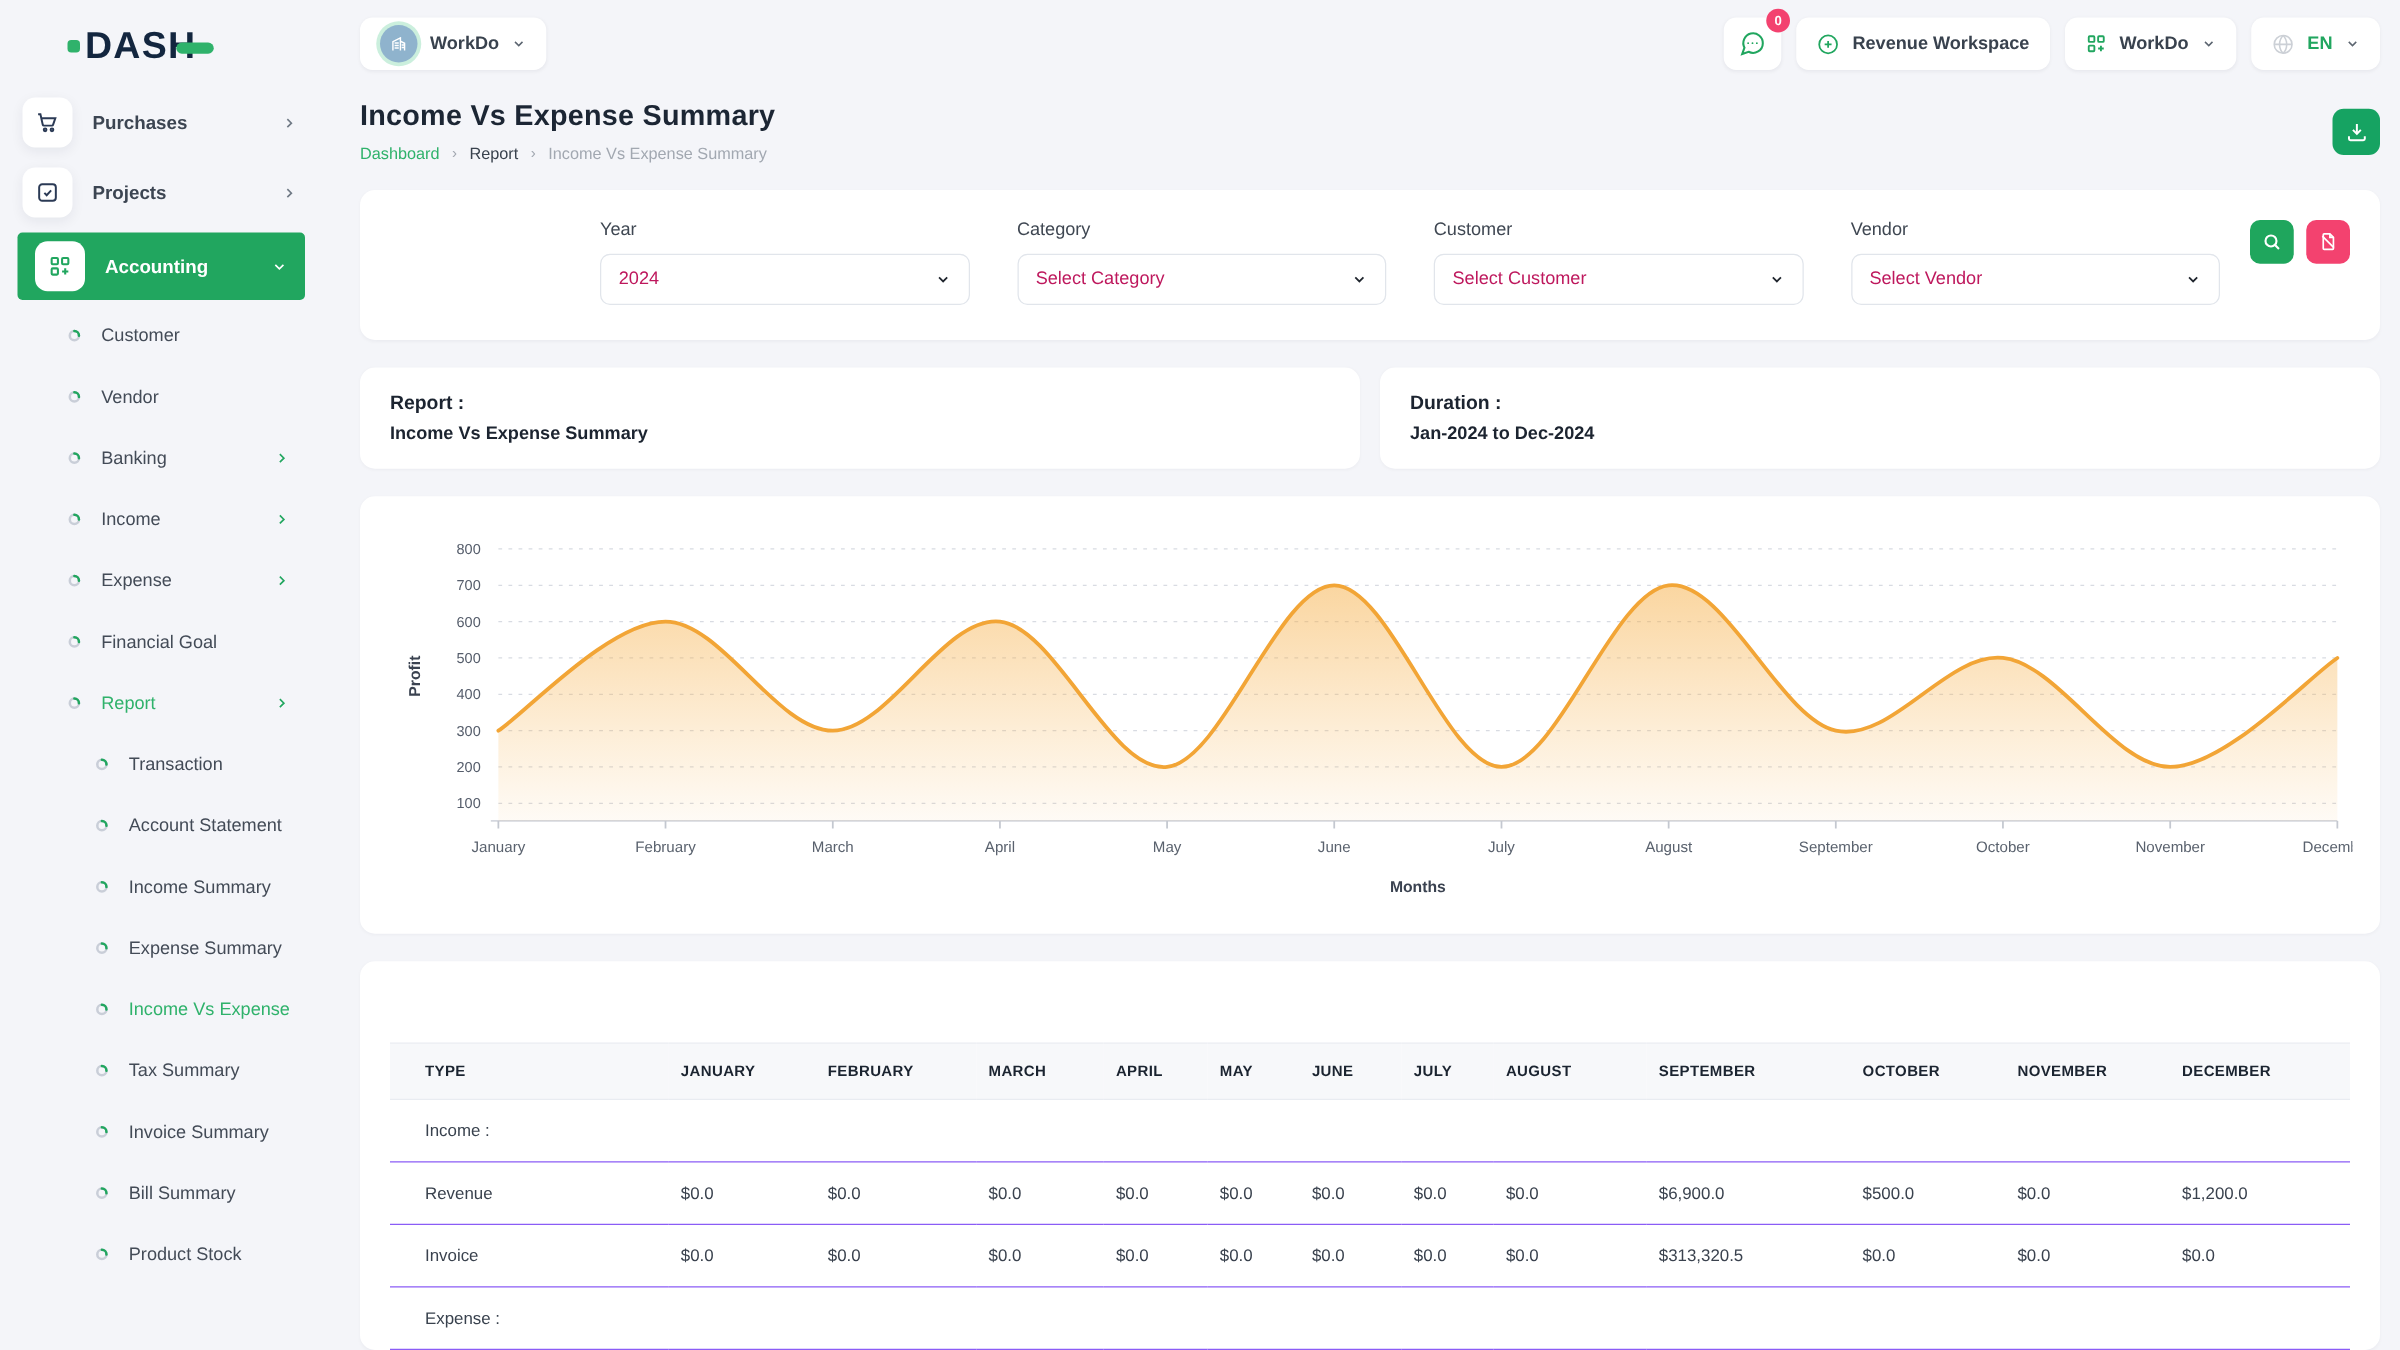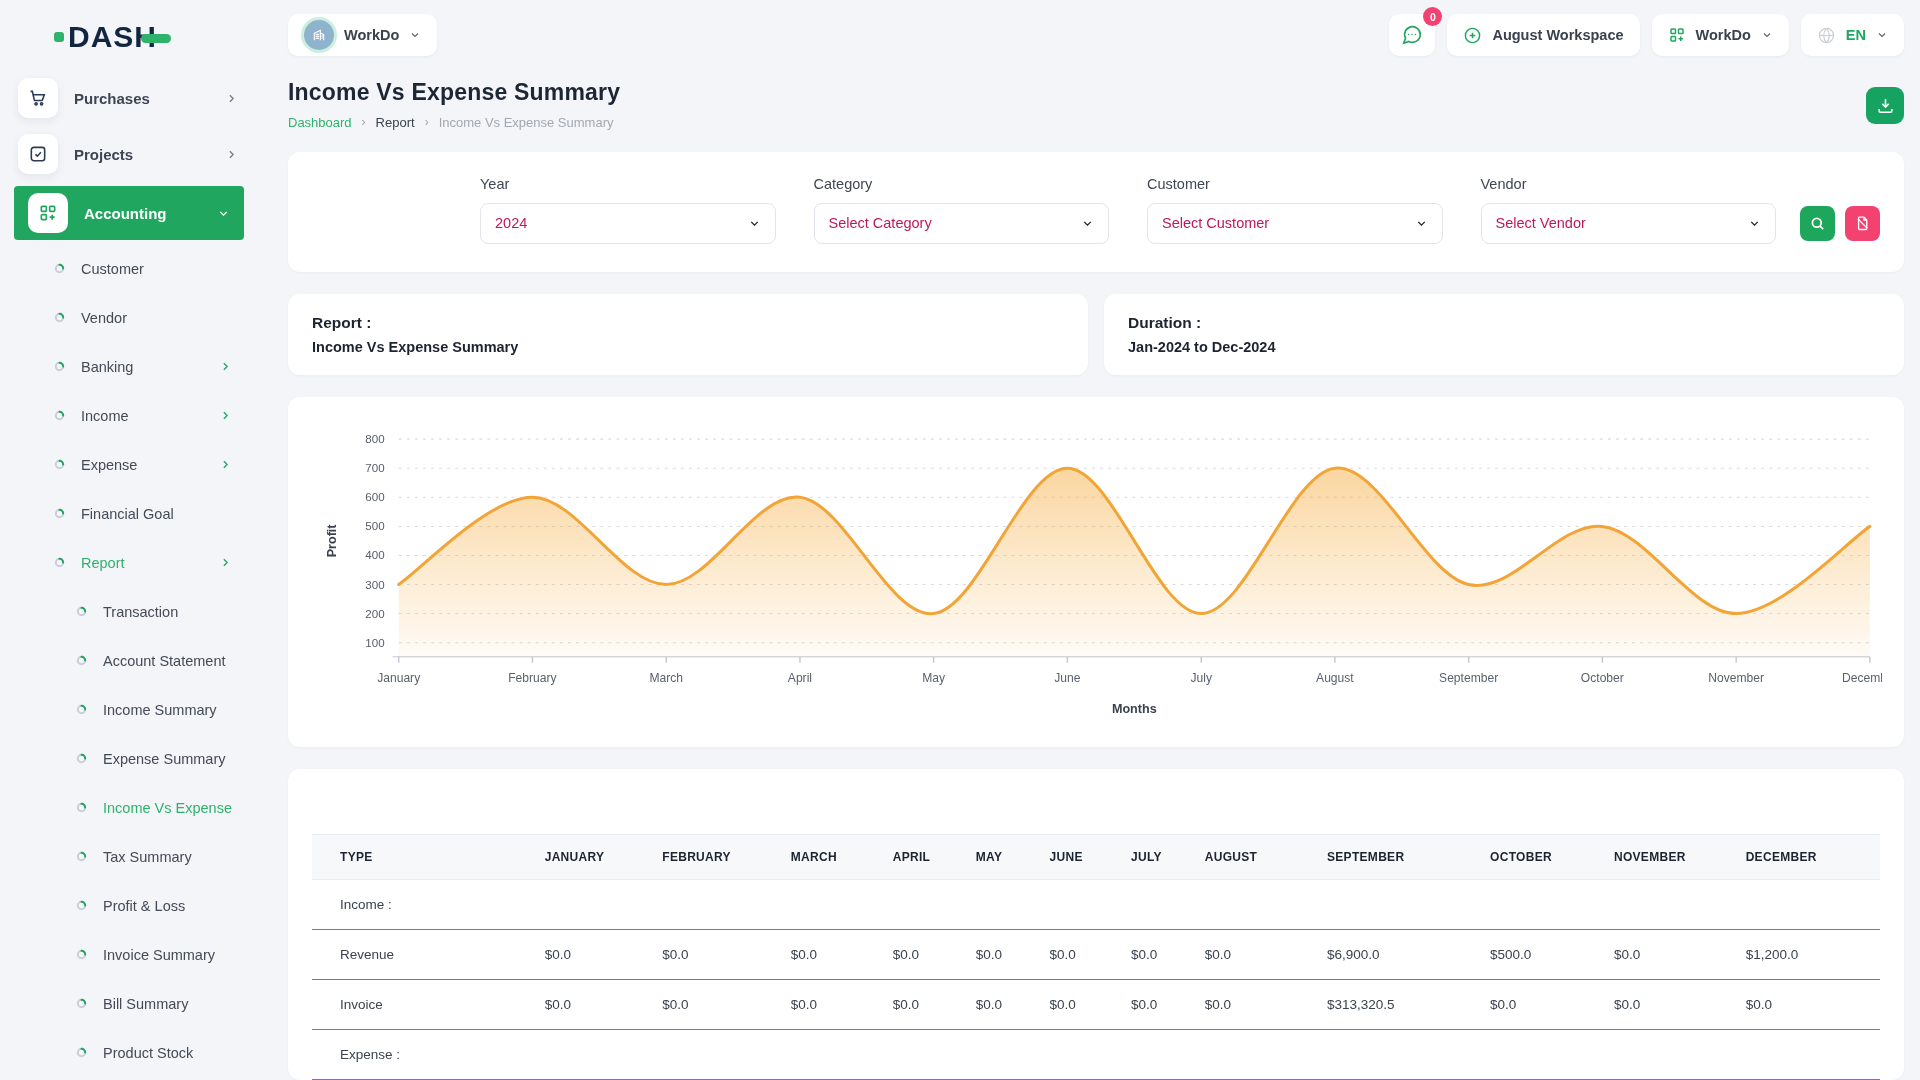--- a/index.html
+++ b/index.html
@@ -55,21 +55,21 @@
   .breadcrumb { display:flex; align-items:center; gap:10px; margin-top:9px; font-size:13px; }
   .bc-link { color:#2fb26b; cursor:pointer; }
   .bc-mid { color:#39424e; cursor:pointer; }
   .bc-cur { color:#a2a8b1; }
   .bc-sep { color:#a2a8b1; font-size:12px; }
   .dl-btn { margin-left:auto; width:38px; height:37px; border-radius:9px; background:#16a362; border:none;
             display:flex; align-items:center; justify-content:center; cursor:pointer; margin-top:8px; }
   .dl-btn svg { width:19px; height:19px; }
 
   .card { background:#fff; border-radius:12px; box-shadow:0 1px 3px rgba(16,24,40,.04); }
-  .filter-card { margin-top:22px; padding:24px 24px 28px 192px; display:flex; align-items:flex-end; gap:38px; }
+  .filter-card { margin-top:22px; padding:24px 24px 28px 192px; display:flex; gap:38px; }
   .field { width:302px; }
   .field .f-lbl { font-size:14.5px; color:#3f4752; margin-bottom:11px; }
   .select { height:41px; border:1px solid #e1e5eb; border-radius:8px; display:flex; align-items:center;
             padding:0 14px; font-size:14.5px; color:#be185d; cursor:pointer; background:#fff; }
   .select .sp { flex:1; }
   .select .chev { color:#20262e; display:flex; }
   .fbtns { display:flex; gap:10px; margin-left:-14px; padding-bottom:3px; }
   .sq-btn { width:35px; height:35px; border:none; border-radius:8px; display:flex; align-items:center;
             justify-content:center; cursor:pointer; }
   .sq-btn svg { width:17px; height:17px; }
@@ -305,30 +305,20 @@
           <span class="lbl">Tax Summary</span>
           <span class="sp"></span>
         </div>
         <div class="sub-item lvl2">
           <span class="bullet">
             <svg width="11" height="11" viewBox="0 0 12 12">
               <circle cx="6" cy="6" r="4" fill="none" stroke="#c9ced8" stroke-width="2.2"></circle>
               <path d="M6 2a4 4 0 0 1 4 4" fill="none" stroke="#21a65f" stroke-width="2.2" stroke-linecap="round"></path>
             </svg>
           </span>
-          <span class="lbl">Profit &amp; Loss</span>
-          <span class="sp"></span>
-        </div>
-        <div class="sub-item lvl2">
-          <span class="bullet">
-            <svg width="11" height="11" viewBox="0 0 12 12">
-              <circle cx="6" cy="6" r="4" fill="none" stroke="#c9ced8" stroke-width="2.2"></circle>
-              <path d="M6 2a4 4 0 0 1 4 4" fill="none" stroke="#21a65f" stroke-width="2.2" stroke-linecap="round"></path>
-            </svg>
-          </span>
           <span class="lbl">Invoice Summary</span>
           <span class="sp"></span>
         </div>
         <div class="sub-item lvl2">
           <span class="bullet">
             <svg width="11" height="11" viewBox="0 0 12 12">
               <circle cx="6" cy="6" r="4" fill="none" stroke="#c9ced8" stroke-width="2.2"></circle>
               <path d="M6 2a4 4 0 0 1 4 4" fill="none" stroke="#21a65f" stroke-width="2.2" stroke-linecap="round"></path>
             </svg>
           </span>
@@ -379,21 +369,21 @@
             <circle cx="15.8" cy="11.5" r="0.8" fill="#21a65f" stroke="none"></circle>
           </svg>
           <span class="badge">0</span>
         </div>
 
         <div class="pill">
           <svg width="19" height="19" viewBox="0 0 24 24" fill="none" stroke="#21a65f" stroke-width="1.8">
             <circle cx="12" cy="12" r="9"></circle>
               <path d="M12 8.5v7M8.5 12h7"></path>
           </svg>
-          <span>August Workspace</span>
+          <span>Revenue Workspace</span>
         </div>
 
         <div class="pill">
           <svg width="18" height="18" viewBox="0 0 24 24" fill="none" stroke="#21a65f" stroke-width="2">
             <rect x="4" y="4" width="6" height="6" rx="1"></rect>
               <rect x="14" y="4" width="6" height="6" rx="1"></rect>
             <rect x="4" y="14" width="6" height="6" rx="1"></rect>
               <path d="M17 14v6M14 17h6"></path>
           </svg>
           <span>WorkDo</span>

